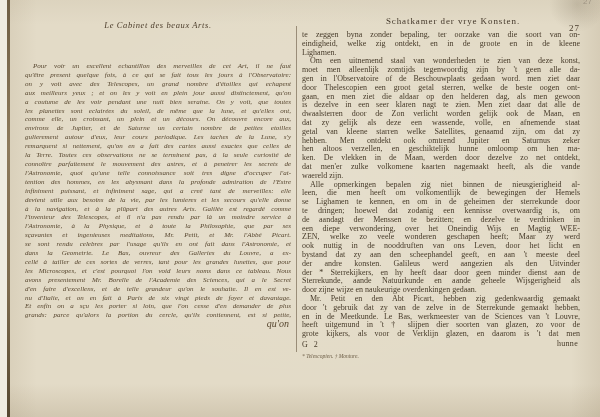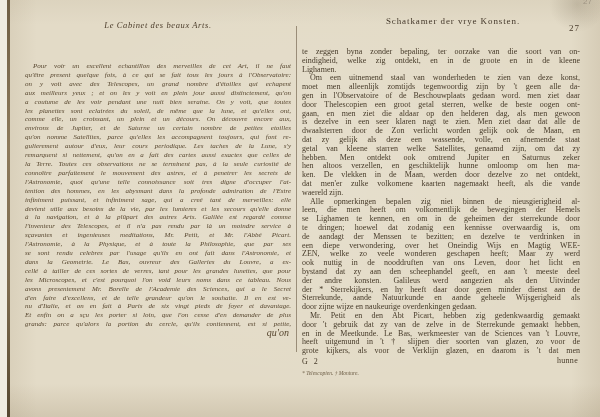--- a/index.html
+++ b/index.html
@@ -23,21 +23,21 @@
   .col.left  { left:25px;  top:20px; width:266px; }
   .col.right { left:302px; top:16px; width:278px; }
 
   .header { white-space:nowrap; }
   .header.fr { text-align:center; font-style:italic; font-size:8.5px; line-height:10px;
     letter-spacing:0.6px; color:#4c3d2b; }
   .header.nl { text-align:center; padding-left:24px; font-size:9px; line-height:11px;
     letter-spacing:0.9px; color:#44382a; }
 
   .body.fr { margin-top:32px; font-style:italic; font-size:7px; line-height:8.9px; color:#57462f; }
-  .body.nl { margin-top:21px;  font-size:8px; line-height:8.8px; color:#463a29; }
+  .body.nl { margin-top:4px;  font-size:8px; line-height:8.8px; color:#463a29; }
 
   .tline { text-align:justify; text-align-last:justify; }
   .tline.noju { text-align-last:left; }
   .para.indent .tline:first-child { text-indent:8px; }
 
   .catchword { text-align:right; font-style:italic; font-size:10px; line-height:8.9px;
     color:#57462f; padding-right:2px; }
 
   .sigline { position:relative; margin-top:1px; font-size:8px; line-height:9px; color:#463a29; }
   .sig { display:block; letter-spacing:2px;font-family:Liberation Serif, serif; }
@@ -62,33 +62,32 @@
     <div class="body fr">
         <div class="para indent">
           <div class="tline">Pour voir un excellent echantillon des merveilles de cet Art, il ne faut</div>
           <div class="tline">qu'être present quelque fois, à ce qui se fait tous les jours à l'Observatoire:</div>
           <div class="tline">on y voit avec des Telescopes, un grand nombre d'étoilles qui echapent</div>
           <div class="tline">aux meilleurs yeux ; et on les y voit en plein jour aussi distinctement, qu'on</div>
           <div class="tline">a coutume de les voir pendant une nuit bien seraine. On y voit, que toutes</div>
           <div class="tline">les planettes sont eclairées du soleil, de même que la lune, et qu'elles ont,</div>
           <div class="tline">comme elle, un croissant, un plein et un décours. On découvre encore aux,</div>
           <div class="tline">environs de Jupiter, et de Saturne un certain nombre de petites etoilles</div>
-          <div class="tline">qu'on nomme Satellites, parce qu'elles les accompagnent toujours, qui font re-</div>
           <div class="tline">gulierement autour d'eux, leur cours periodique. Les taches de la Lune, s'y</div>
           <div class="tline">remarquent si nettement, qu'on en a fait des cartes aussi exactes que celles de</div>
           <div class="tline">la Terre. Toutes ces observations ne se terminent pas, à la seule curiosité de</div>
           <div class="tline">connoître parfaitement le mouvement des astres, et à penetrer les secrets de</div>
           <div class="tline">l'Astronomie, quoi qu'une telle connoissance soit tres digne d'occuper l'at-</div>
           <div class="tline">tention des hommes, en les abysmant dans la profonde admiration de l'Estre</div>
           <div class="tline">infiniment puissant, et infiniment sage, qui a creé tant de merveilles: elle</div>
           <div class="tline">devient utile aux besoins de la vie, par les lumieres et les secours qu'elle donne</div>
           <div class="tline">à la navigation, et à la plûpart des autres Arts. Galilée est regardé comme</div>
           <div class="tline">l'inventeur des Telescopes, et il n'a pas rendu par là un moindre service à</div>
+          <div class="tline">l'Astronomie, à la Physique, et à toute la Philosophie, que par ses</div>
           <div class="tline">sçavantes et ingenieuses meditations, Mr. Petit, et Mr. l'Abbé Picart.</div>
-          <div class="tline">l'Astronomie, à la Physique, et à toute la Philosophie, que par ses</div>
           <div class="tline">se sont rendu celebres par l'usage qu'ils en ont fait dans l'Astronomie, et</div>
           <div class="tline">dans la Geometrie.  Le Bas, ouvreur des Galleries du Louvre, a ex-</div>
           <div class="tline">cellé à tailler de ces sortes de verres, tant pour les grandes lunettes, que pour</div>
           <div class="tline">les Microscopes, et c'est pourquoi l'on void leurs noms dans ce tableau. Nous</div>
           <div class="tline">avons presentement Mr. Borelle de l'Academie des Sciences, qui a le Secret</div>
           <div class="tline">d'en faire d'excellens, et de telle grandeur qu'on le souhaite.  Il en est ve-</div>
           <div class="tline">nu d'Italie, et on en fait à Paris de six vingt pieds de foyer et davantage.</div>
           <div class="tline">Et enfin on a sçu les porter si loin, que l'on cesse d'en demander de plus</div>
           <div class="tline">grands: parce qu'alors la portion du cercle, qu'ils contiennent, est si petite,</div>
         </div>

